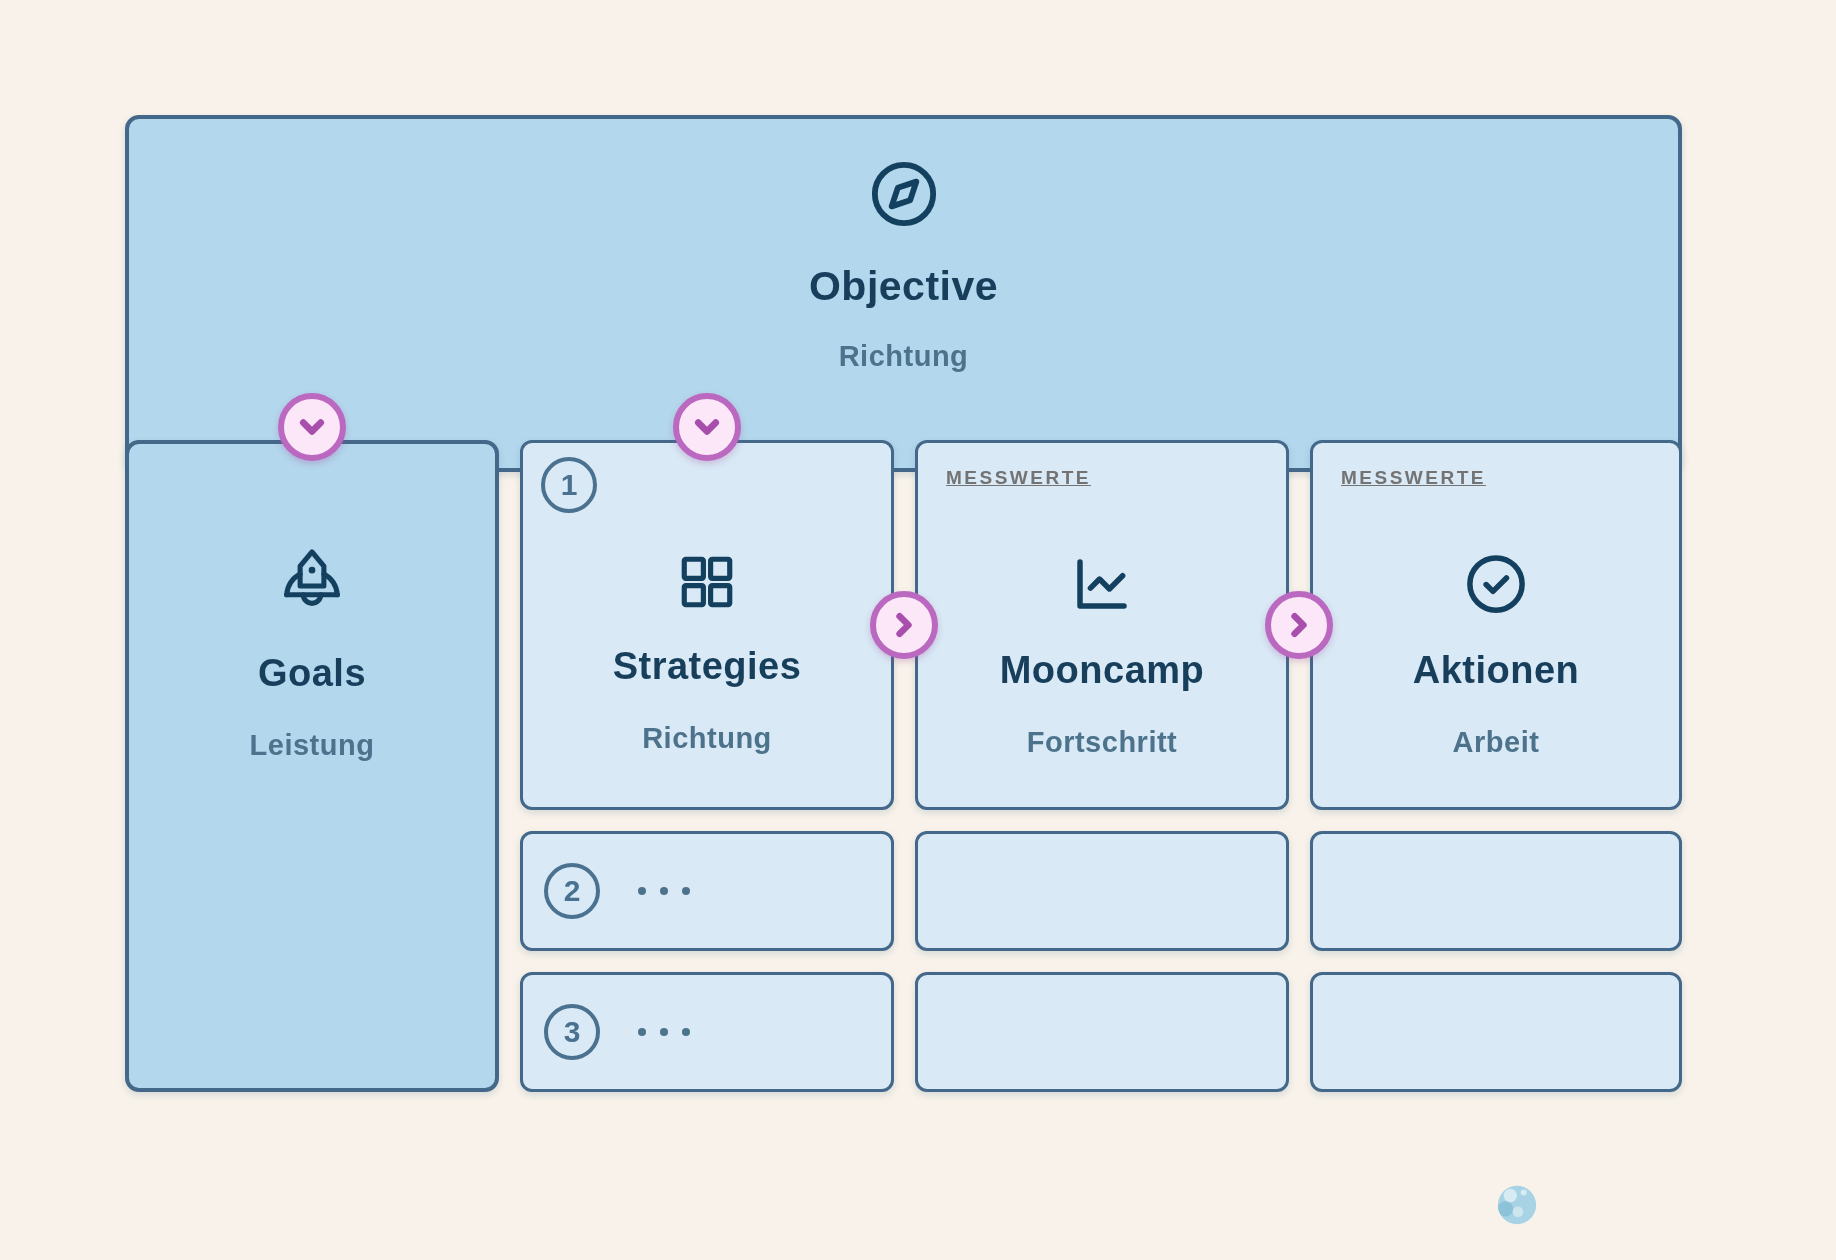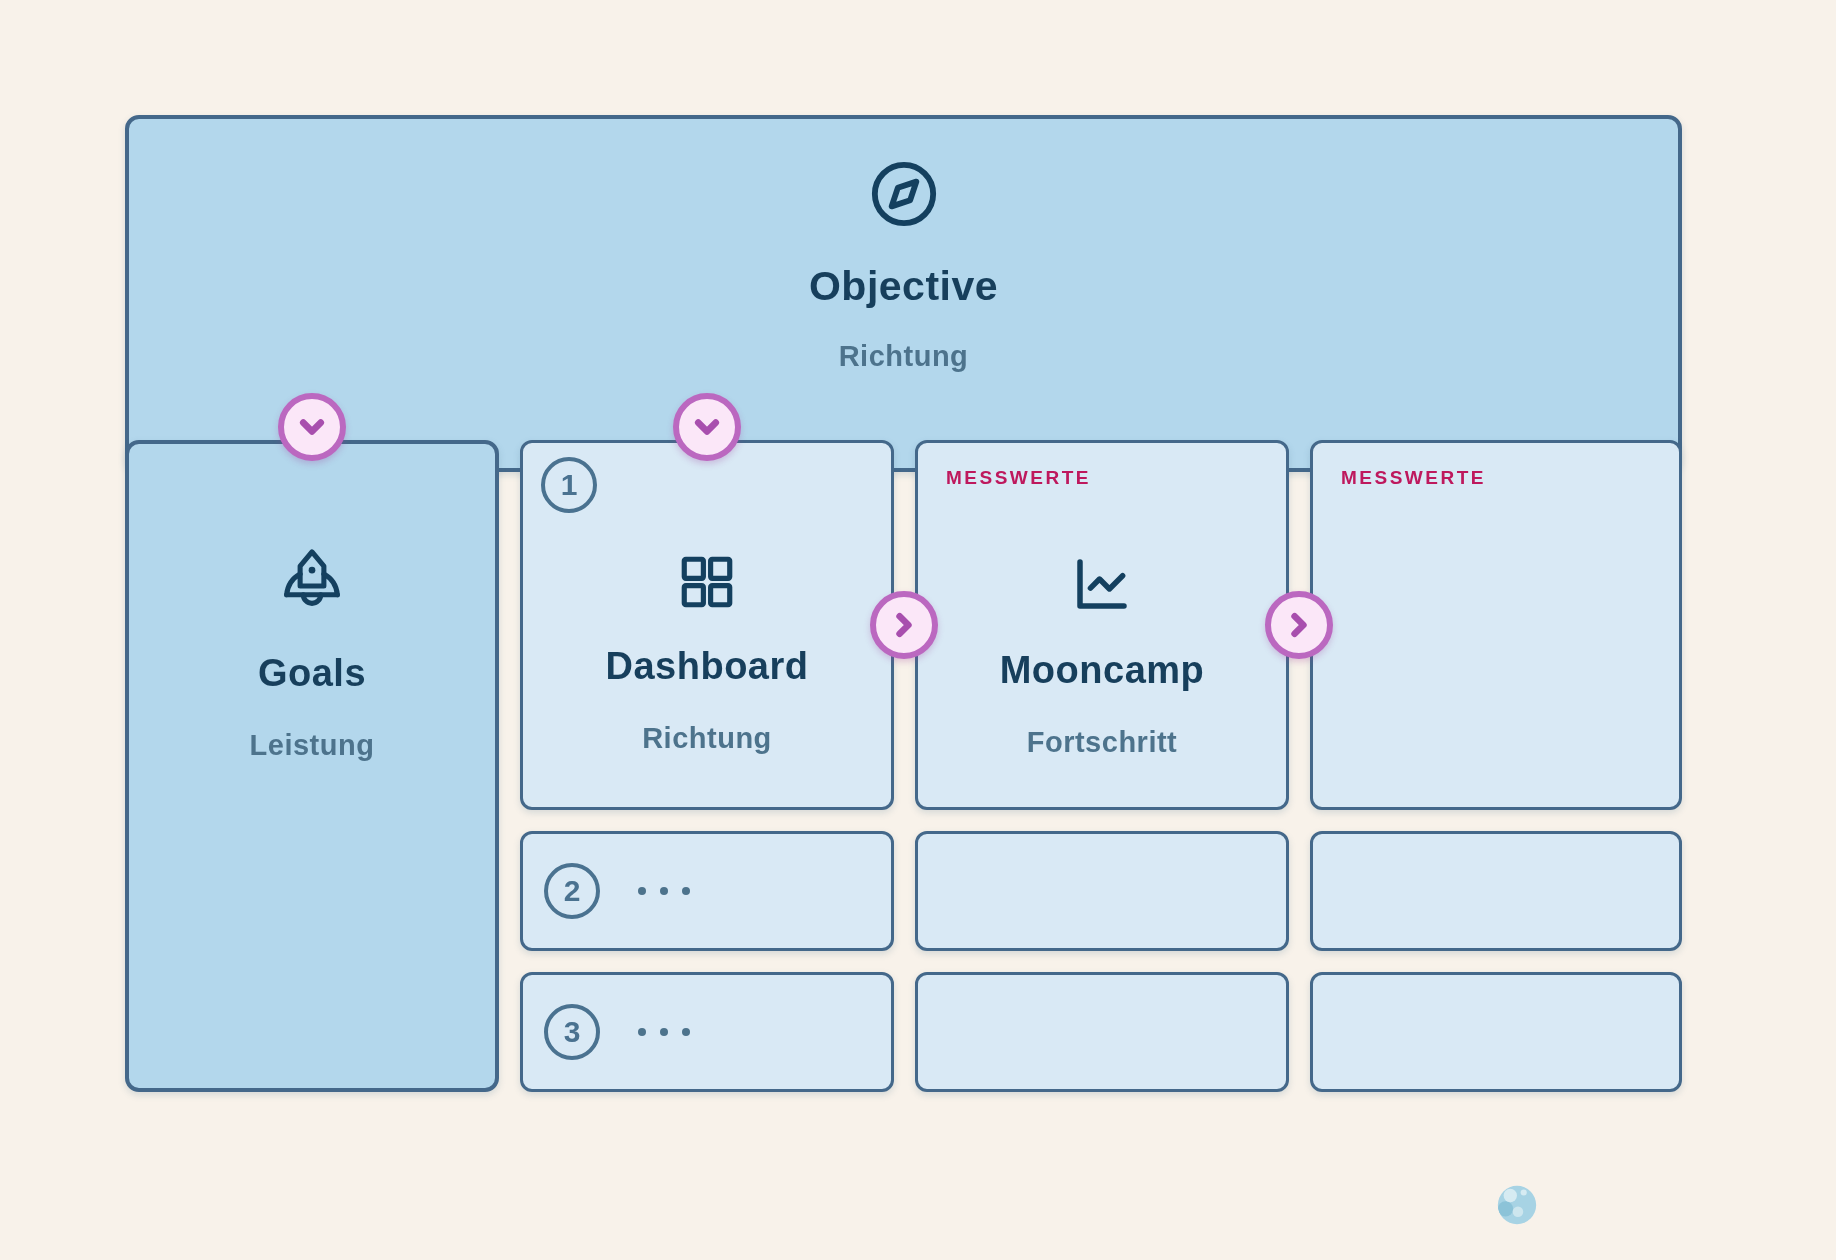--- a/index.html
+++ b/index.html
@@ -31,21 +31,21 @@
   .objective .title{margin-top:34px;font-size:41px;}
   .objective .subtitle{margin-top:30px;}
 
   .card-stack .big-icon{margin-top:108px;}
   .card-stack .title{margin-top:30px;}
   .card-stack .subtitle{margin-top:32px;}
 
   .goals .card-stack .big-icon{margin-top:100px;}
 
   .measure-label{position:absolute;top:24px;left:28px;font-size:19px;font-weight:700;
-     letter-spacing:2.5px;color:#be185d;}
+     letter-spacing:2.5px;color:#737373;text-decoration:underline;}
 
   .num-circle{box-sizing:border-box;width:56px;height:56px;border:4px solid #4a7290;border-radius:50%;
      display:flex;align-items:center;justify-content:center;
      font-size:30px;font-weight:700;color:#4a7290;background:transparent;}
   .corner-num{position:absolute;top:14px;left:18px;}
 
   .mini-row{display:flex;align-items:center;height:100%;padding-left:21px;box-sizing:border-box;}
   .dots{display:flex;gap:14px;margin-left:38px;}
   .dot{width:8px;height:8px;border-radius:50%;background:#4d738c;}
 
@@ -95,39 +95,47 @@
     <span class="num-circle corner-num">
       <span>1</span>
     </span>
     <div class="stack card-stack">
       <svg class="big-icon icon-navy" width="62" height="62" viewBox="0 0 24 24" fill="none" stroke="currentColor" stroke-width="2" stroke-linecap="round" stroke-linejoin="round">
         <rect x="3.2" y="3.2" width="7.4" height="7.4" rx="0.6"></rect>
         <rect x="13.4" y="3.2" width="7.4" height="7.4" rx="0.6"></rect>
         <rect x="3.2" y="13.4" width="7.4" height="7.4" rx="0.6"></rect>
         <rect x="13.4" y="13.4" width="7.4" height="7.4" rx="0.6"></rect>
       </svg>
-      <h2 class="title">Dashboard</h2>
+      <h2 class="title">Strategies</h2>
       <p class="subtitle">Richtung</p>
     </div>
   </section>
 
   <section class="box light col2 row1">
     <span class="measure-label">MESSWERTE</span>
     <div class="stack card-stack">
       <svg class="big-icon icon-navy" width="66" height="66" viewBox="0 0 24 24" fill="none" stroke="currentColor" stroke-width="2" stroke-linecap="round" stroke-linejoin="round">
         <path d="M4 4 v16 h16"></path>
         <path d="m19.5 9 -4.8 4.8 -3.6 -3.6 -3.3 3.3"></path>
       </svg>
       <h2 class="title">Mooncamp</h2>
       <p class="subtitle">Fortschritt</p>
     </div>
   </section>
 
   <section class="box light col3 row1">
     <span class="measure-label">MESSWERTE</span>
+    <div class="stack card-stack">
+      <svg class="big-icon icon-navy" width="66" height="66" viewBox="0 0 24 24" fill="none" stroke="currentColor" stroke-width="2" stroke-linecap="round" stroke-linejoin="round">
+        <circle cx="12" cy="12" r="9.5"></circle>
+        <path d="m8.4 12.2 2.5 2.5 4.9 -4.9"></path>
+      </svg>
+      <h2 class="title">Aktionen</h2>
+      <p class="subtitle">Arbeit</p>
+    </div>
   </section>
 
   <section class="box light col1 row2">
     <div class="mini-row">
       <span class="num-circle">
         <span>2</span>
       </span>
       <span class="dots">
         <span class="dot"></span>
         <span class="dot"></span>

